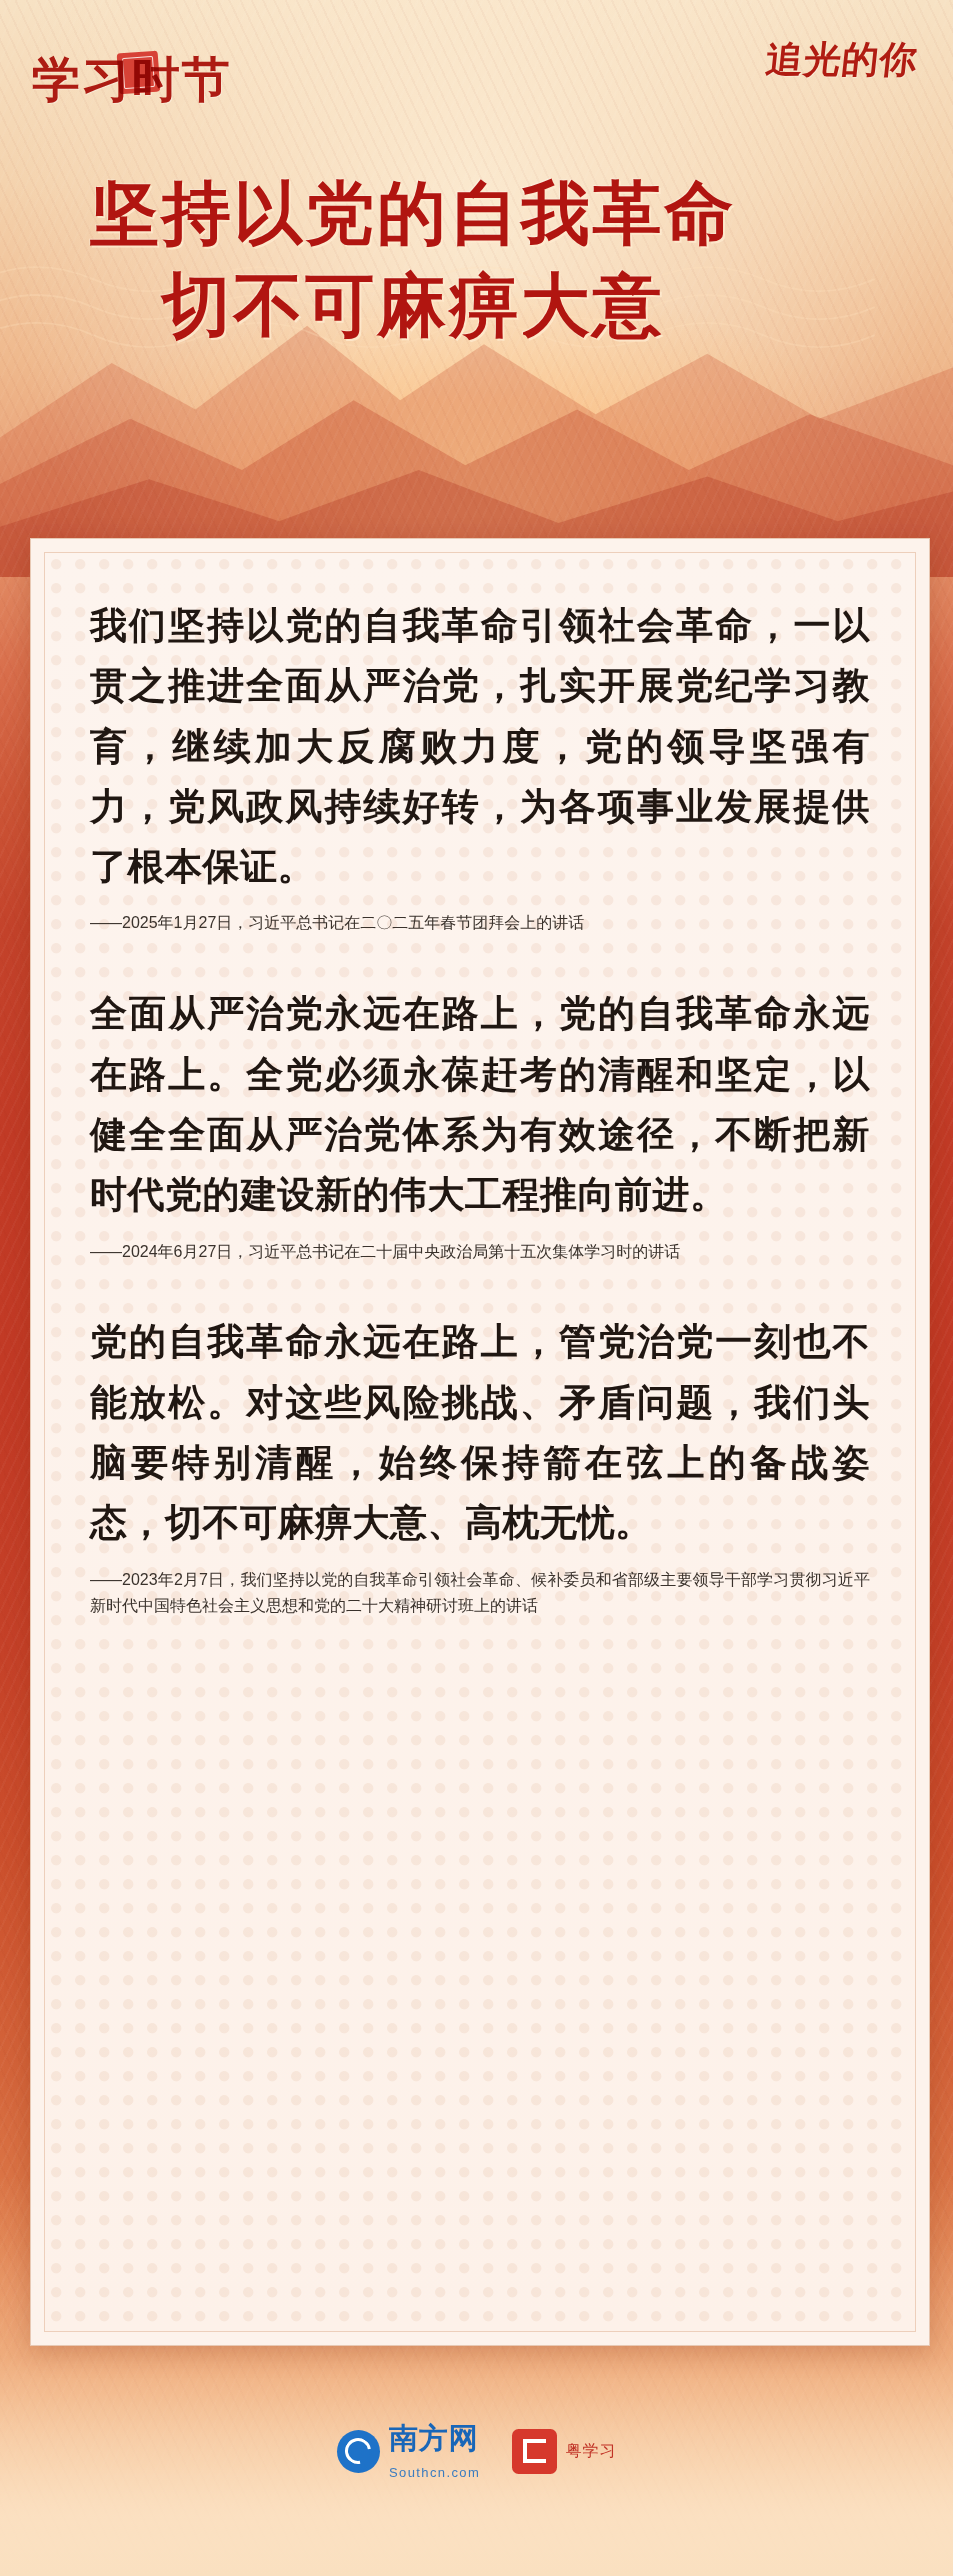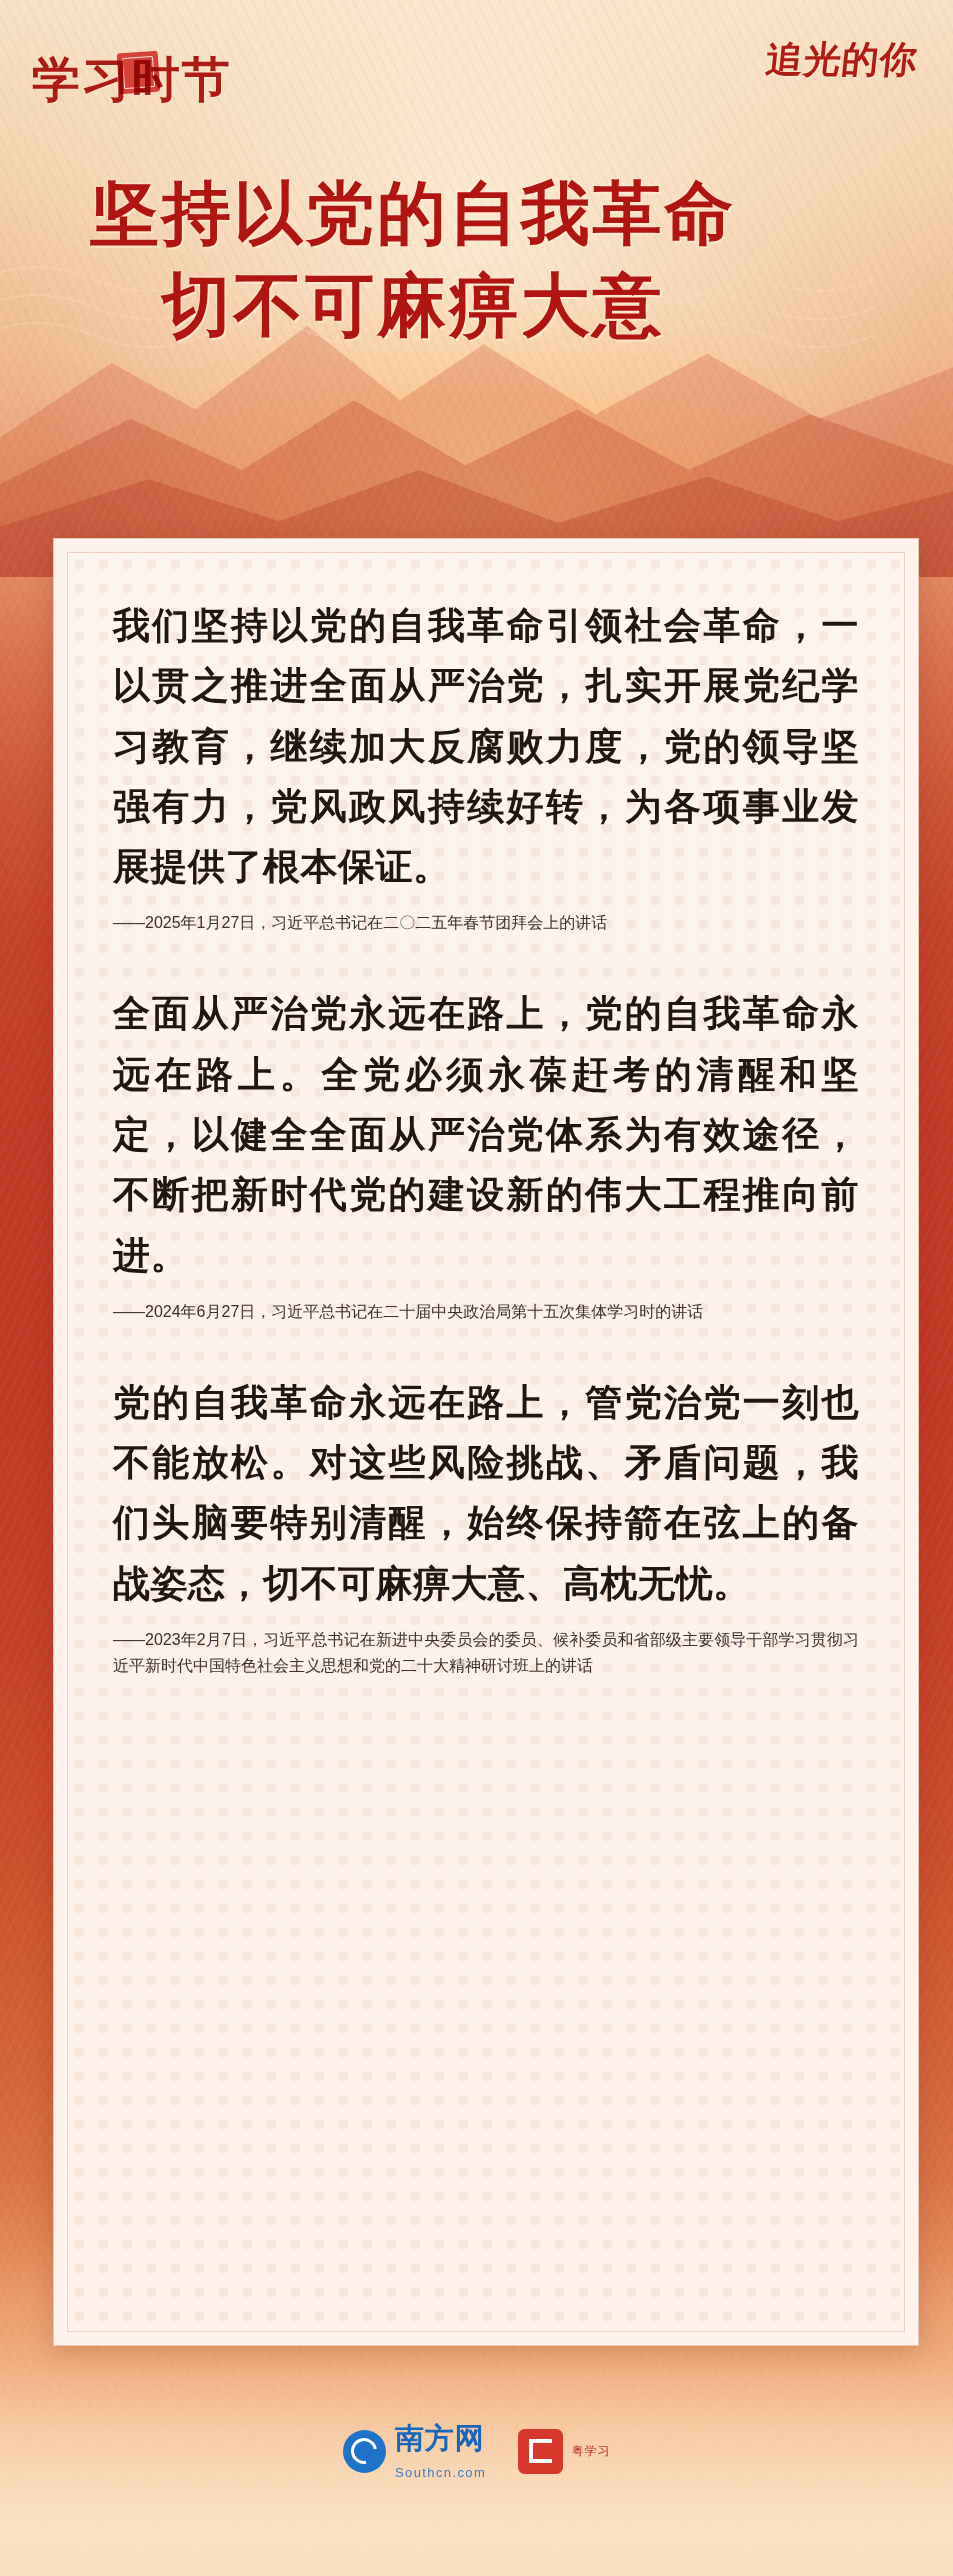--- a/index.html
+++ b/index.html
@@ -166,28 +166,29 @@
     letter-spacing: 2.8px;
     line-height: 1.34;
     text-shadow:
       1.9px 1.9px 0 rgba(255,236,210,0.75),
       -0.9px -0.9px 0 rgba(255,255,255,0.3);
   }
 
   
   .card {
     position: absolute;
-    left: 53px;
+    left: 30px;
     top: 538px;
     width: 864px;
     height: 1806px;
     background: #fdf3ec;
     border: 1.9px solid #e8c9b4;
     box-shadow: 0 5.6px 24px rgba(120,30,10,0.22);
     z-index: 6;
+    padding-left: 34px;
   }
   .card-inner {
     position: absolute;
     inset: 13px;
     border: 0.9px solid #edcfbb;
     background:
       radial-gradient(circle at 11.2px 11.2px, rgba(226,180,152,0.20) 0 4.7px, rgba(255,255,255,0) 5.6px),
       linear-gradient(180deg, #fdf4ee 0%, #fdf1e9 100%);
     background-size: 24px 24px, 100% 100%;
     padding: 43px 45px 37px 45px;
@@ -291,21 +292,21 @@
     position: absolute;
     left: 11.2px; top: 10.2px;
     width: 22.3px; height: 24px;
     border-left: 4.7px solid #fff;
     border-top: 4.7px solid #fff;
     border-bottom: 4.7px solid #fff;
     box-sizing: border-box;
   }
   .logo-yx-txt {
     font-family: "Liberation Sans", sans-serif;
-    font-size: 12px;
+    font-size: 16px;
     color: #c03226;
     letter-spacing: 0.9px;
   }
 </style>
 </head>
 <body>
 
 <div class="poster">
 
   <div class="lightbeam"></div>
@@ -347,21 +348,21 @@
         <p class="quote-source">——2025年1月27日，习近平总书记在二〇二五年春节团拜会上的讲话</p>
       </div>
 
       <div class="quote-block">
         <p class="quote-text">全面从严治党永远在路上，党的自我革命永远在路上。全党必须永葆赶考的清醒和坚定，以健全全面从严治党体系为有效途径，不断把新时代党的建设新的伟大工程推向前进。</p>
         <p class="quote-source">——2024年6月27日，习近平总书记在二十届中央政治局第十五次集体学习时的讲话</p>
       </div>
 
       <div class="quote-block">
         <p class="quote-text">党的自我革命永远在路上，管党治党一刻也不能放松。对这些风险挑战、矛盾问题，我们头脑要特别清醒，始终保持箭在弦上的备战姿态，切不可麻痹大意、高枕无忧。</p>
-        <p class="quote-source">——2023年2月7日，习近平总书记在新进中央委员会的委员、候补委员和省部级主要领导干部学习贯彻习近平新时代中国特色社会主义思想和党的二十大精神研讨班上的讲话</p>
+        <p class="quote-source">——2023年2月7日，我们坚持以党的自我革命引领社会革命、候补委员和省部级主要领导干部学习贯彻习近平新时代中国特色社会主义思想和党的二十大精神研讨班上的讲话</p>
       </div>
 
     </div>
   </div>
 
   <div class="footer">
     <div class="logo-nf">
       <div class="logo-nf-mark"></div>
       <div class="logo-nf-txt">
         <div class="logo-nf-cn">南方网</div>

